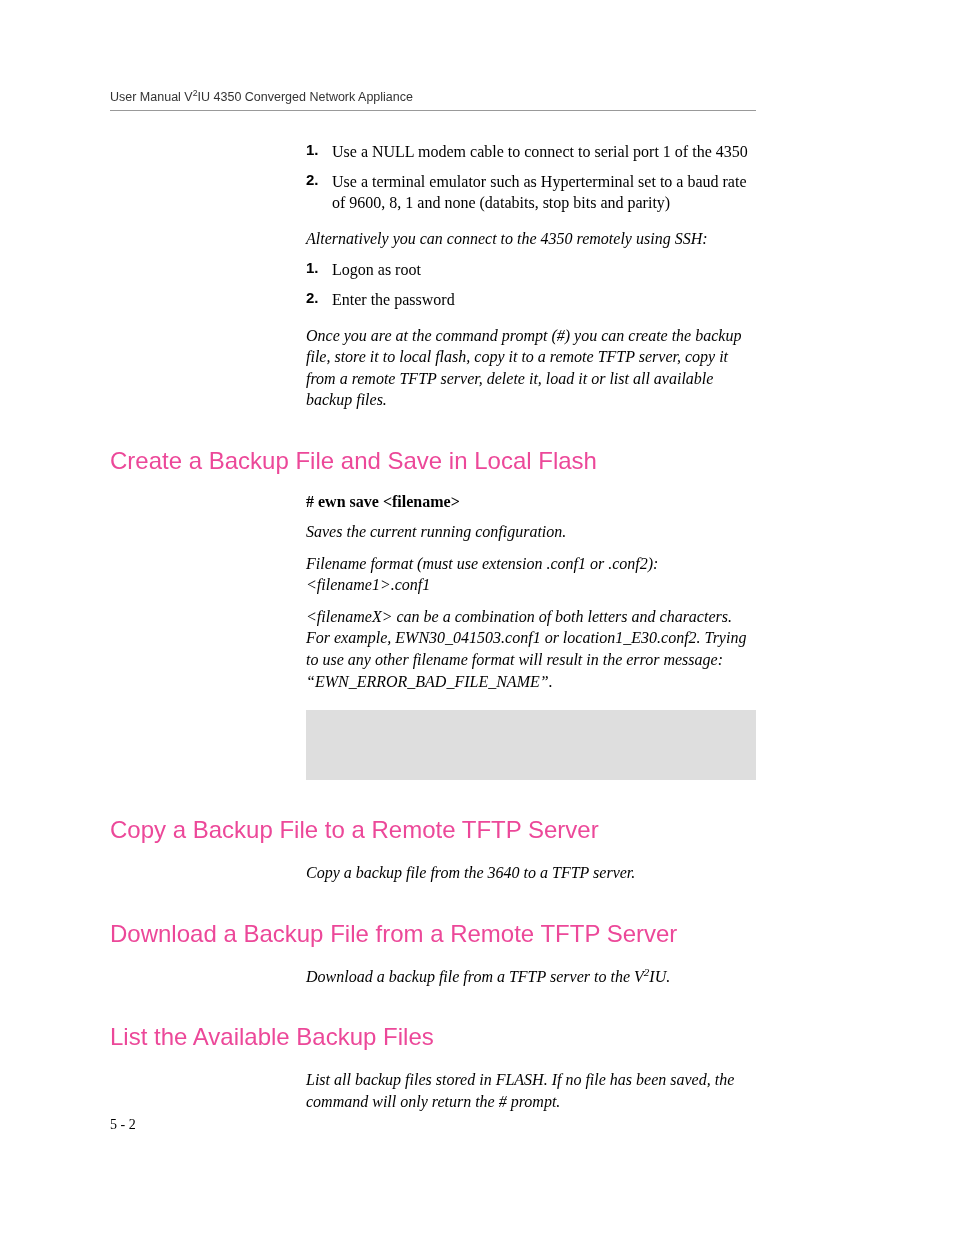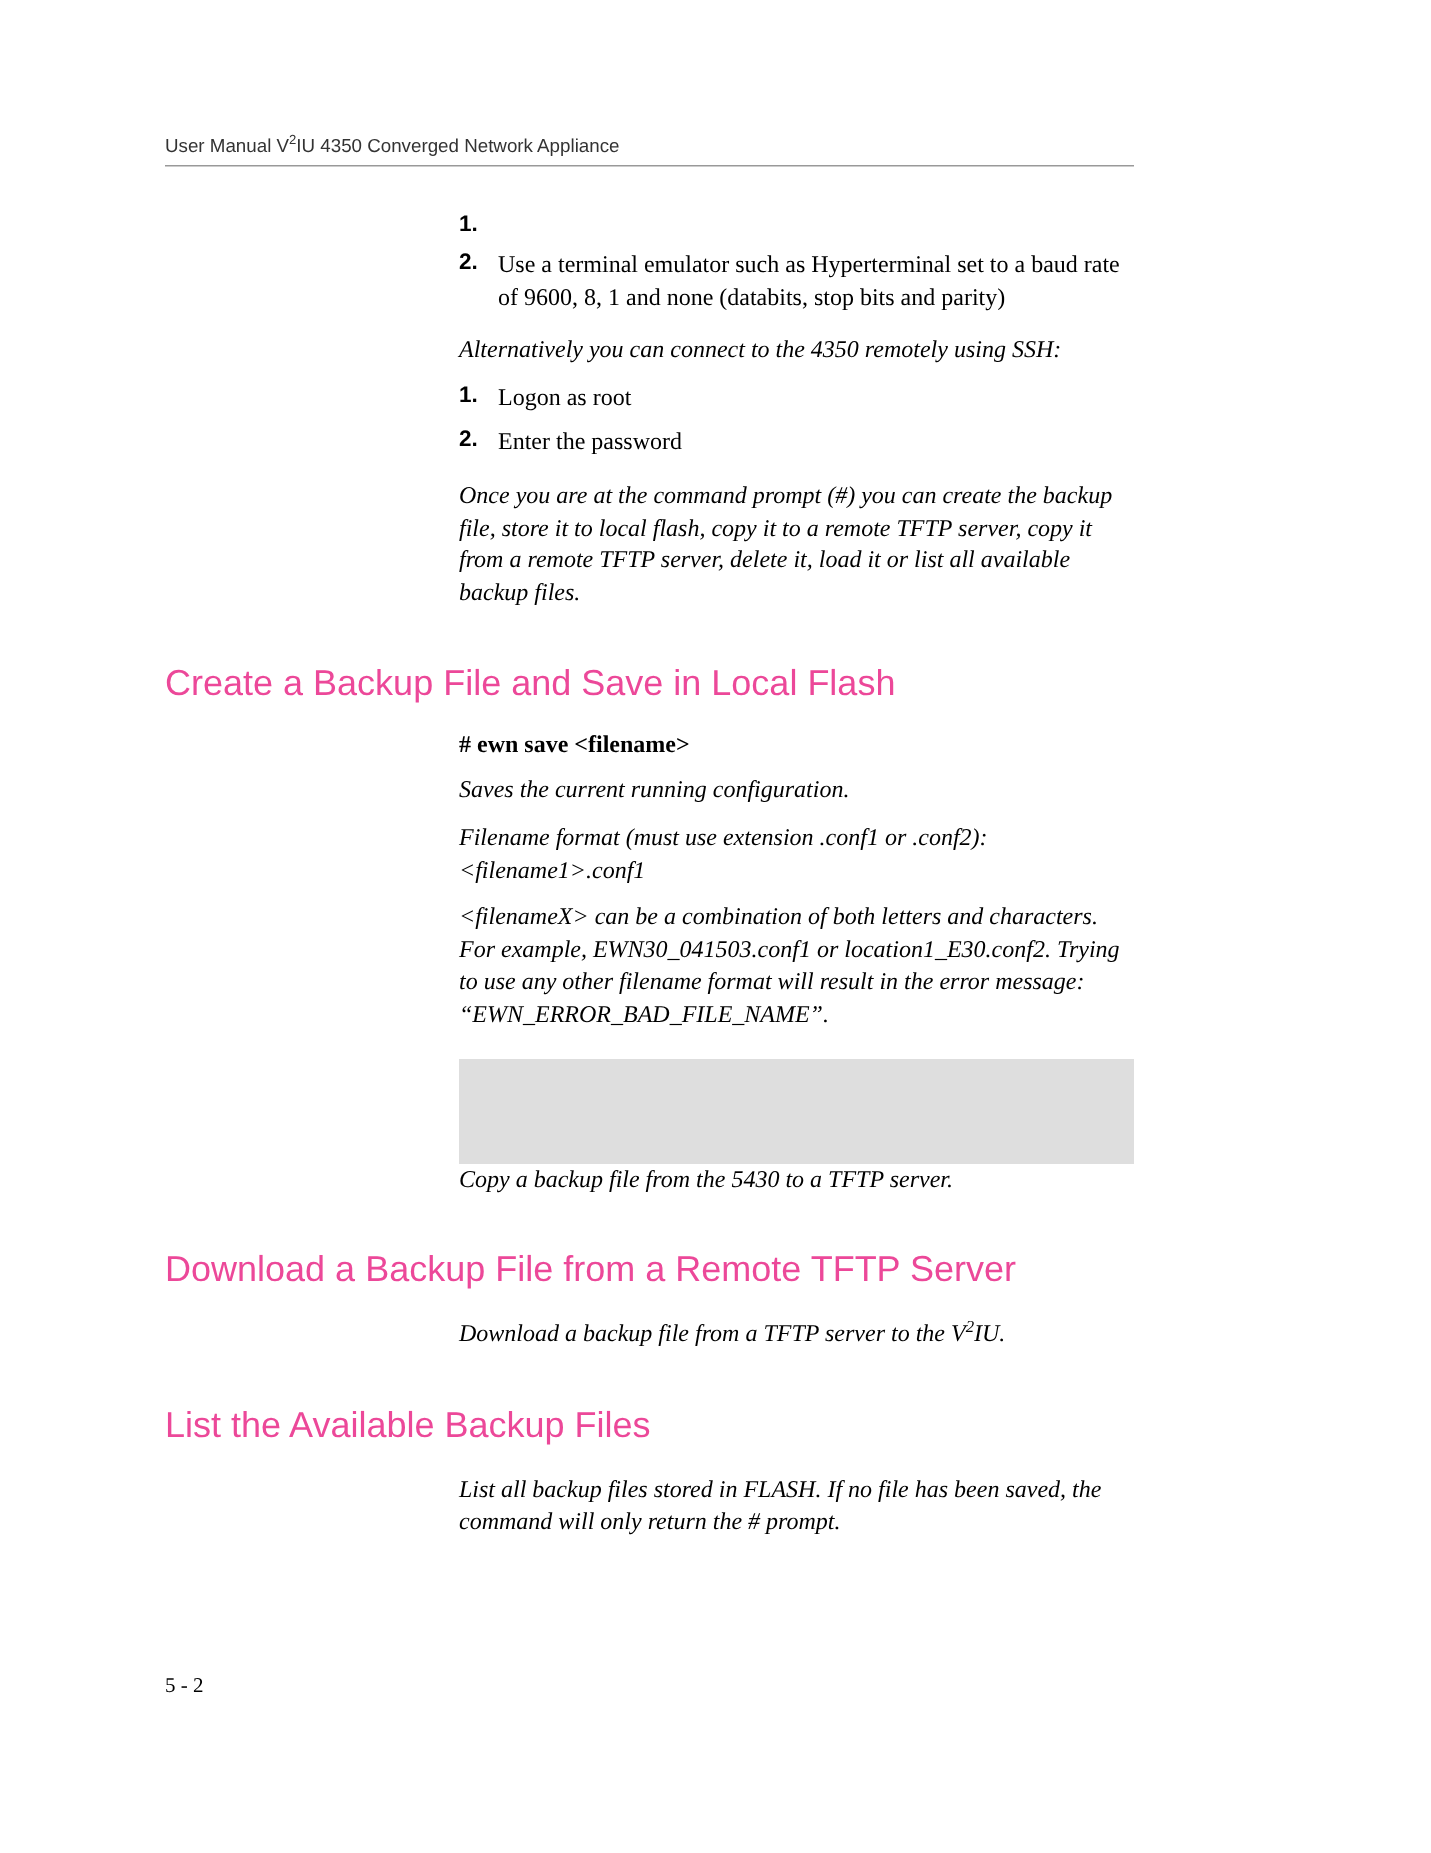--- a/index.html
+++ b/index.html
@@ -81,20 +81,21 @@
 <div class="page">
 
   <div class="running-header">
     <span>User Manual V</span><sup>2</sup><span>IU 4350 Converged Network Appliance</span>
   </div>
 
   <div class="content-block">
     <div class="ol-list">
       <div class="ol-item">
         <div class="ol-num">1.</div>
+        <div class="ol-text">Use a NULL modem cable to connect to serial port 1 of the 4350</div>
       </div>
       <div class="ol-item">
         <div class="ol-num">2.</div>
         <div class="ol-text">Use a terminal emulator such as Hyperterminal set to a baud rate of 9600, 8, 1 and none (databits, stop bits and parity)</div>
       </div>
     </div>
 
     <p class="para">Alternatively you can connect to the 4350 remotely using SSH:</p>
 
     <div class="ol-list">
@@ -113,22 +114,23 @@
 
   <h2 class="section">Create a Backup File and Save in Local Flash</h2>
   <div class="content-block">
     <p class="cmd"># ewn save &lt;filename&gt;</p>
     <p class="para">Saves the current running configuration.</p>
     <p class="para">Filename format (must use extension .conf1 or .conf2): &lt;filename1&gt;.conf1</p>
     <p class="para">&lt;filenameX&gt; can be a combination of both letters and characters. For example, EWN30_041503.conf1 or location1_E30.conf2. Trying to use any other filename format will result in the error message: “EWN_ERROR_BAD_FILE_NAME”.</p>
   </div>
   <div class="grey-box"></div>
 
+  <h2 class="section">Copy a Backup File to a Remote TFTP Server</h2>
   <div class="content-block">
-    <p class="para">Copy a backup file from the 5430 to a TFTP server.</p>
+    <p class="para">Copy a backup file from the 3640 to a TFTP server.</p>
   </div>
 
   <h2 class="section">Download a Backup File from a Remote TFTP Server</h2>
   <div class="content-block">
     <p class="para">
       <span>Download a backup file from a TFTP server to the V</span><sup>2</sup><span>IU.</span>
     </p>
   </div>
 
   <h2 class="section">List the Available Backup Files</h2>

